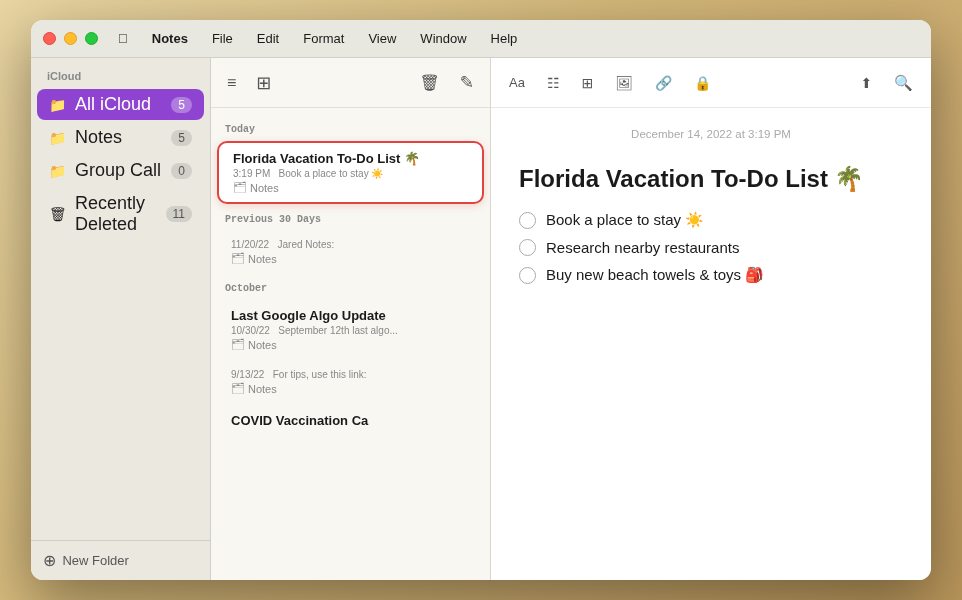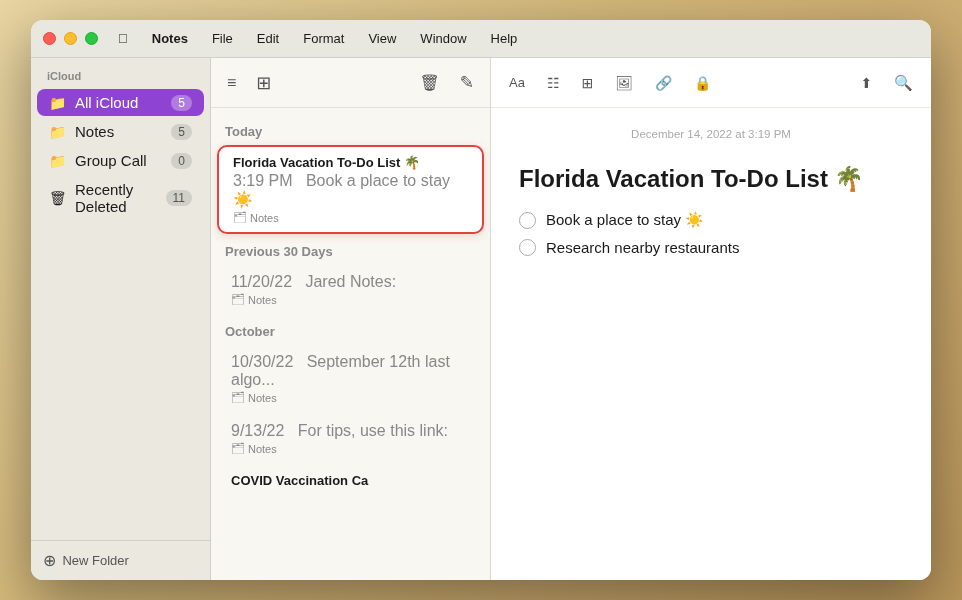--- a/index.html
+++ b/index.html
@@ -96,21 +96,21 @@
     }
     .sidebar-item.active {
       background: #8e44d1;
       color: white;
     }
     .sidebar-item-icon {
       font-size: 14px;
       width: 18px;
       text-align: center;
     }
-    .sidebar-item-label { flex: 1; font-size: 15px; }
+    .sidebar-item-label { flex: 1; font-size: 18px; }
     .sidebar-item-count {
       font-size: 12px;
       background: rgba(255,255,255,0.3);
       border-radius: 10px;
       padding: 1px 7px;
       min-width: 20px;
       text-align: center;
     }
     .sidebar-item.active .sidebar-item-count { background: rgba(255,255,255,0.3); color: white; }
     .sidebar-item:not(.active) .sidebar-item-count { background: #d0cfc8; color: #555; }
@@ -149,45 +149,46 @@
       color: #555;
       cursor: pointer;
       padding: 4px;
     }
     .note-list-content {
       flex: 1;
       overflow-y: auto;
       padding: 8px 0;
     }
     .note-section-header {
-      font-size: 13px;
+      font-size: 10px;
       font-weight: 600;
       color: #888;
       padding: 8px 14px 4px;
+      font-family: Liberation Mono, monospace;
     }
     .note-list-item {
       padding: 8px 14px;
       cursor: pointer;
       border-radius: 10px;
       margin: 2px 6px;
     }
     .note-list-item.selected {
       background: white;
       border: 2px solid #e0443e;
       border-radius: 10px;
       box-shadow: 0 2px 8px rgba(224, 68, 62, 0.2);
     }
     .note-title {
       font-size: 13px;
       font-weight: 700;
       color: #1a1a1a;
       margin-bottom: 2px;
     }
     .note-meta {
-      font-size: 16px;
+      font-size: 10px;
       color: #888;
       margin-bottom: 2px;
     }
     .note-folder {
       font-size: 11px;
       color: #888;
       display: flex;
       align-items: center;
       gap: 3px;
     }
@@ -339,20 +340,21 @@
             <span>Jared Notes:</span>
           </div>
           <div class="note-folder">
             <span>🗂</span>
             <span>Notes</span>
           </div>
         </div>
 
         <div class="note-section-header">October</div>
         <div class="note-list-item">
+          <div class="note-title">Last Google Algo Update</div>
           <div class="note-meta">
             <span>10/30/22</span>
             &nbsp;
             <span>September 12th last algo...</span>
           </div>
           <div class="note-folder">
             <span>🗂</span>
             <span>Notes</span>
           </div>
         </div>
@@ -394,17 +396,21 @@
         <div class="detail-title">Florida Vacation To-Do List 🌴</div>
 
         <div class="todo-item">
           <div class="todo-circle"></div>
           <span>Book a place to stay ☀️</span>
         </div>
         <div class="todo-item">
           <div class="todo-circle"></div>
           <span>Research nearby restaurants</span>
         </div>
+        <div class="todo-item">
+          <div class="todo-circle"></div>
+          <span>Buy new beach towels &amp; toys 🎒</span>
+        </div>
       </div>
     </div>
 
   </div>
 </div>
 
 </body></html>

